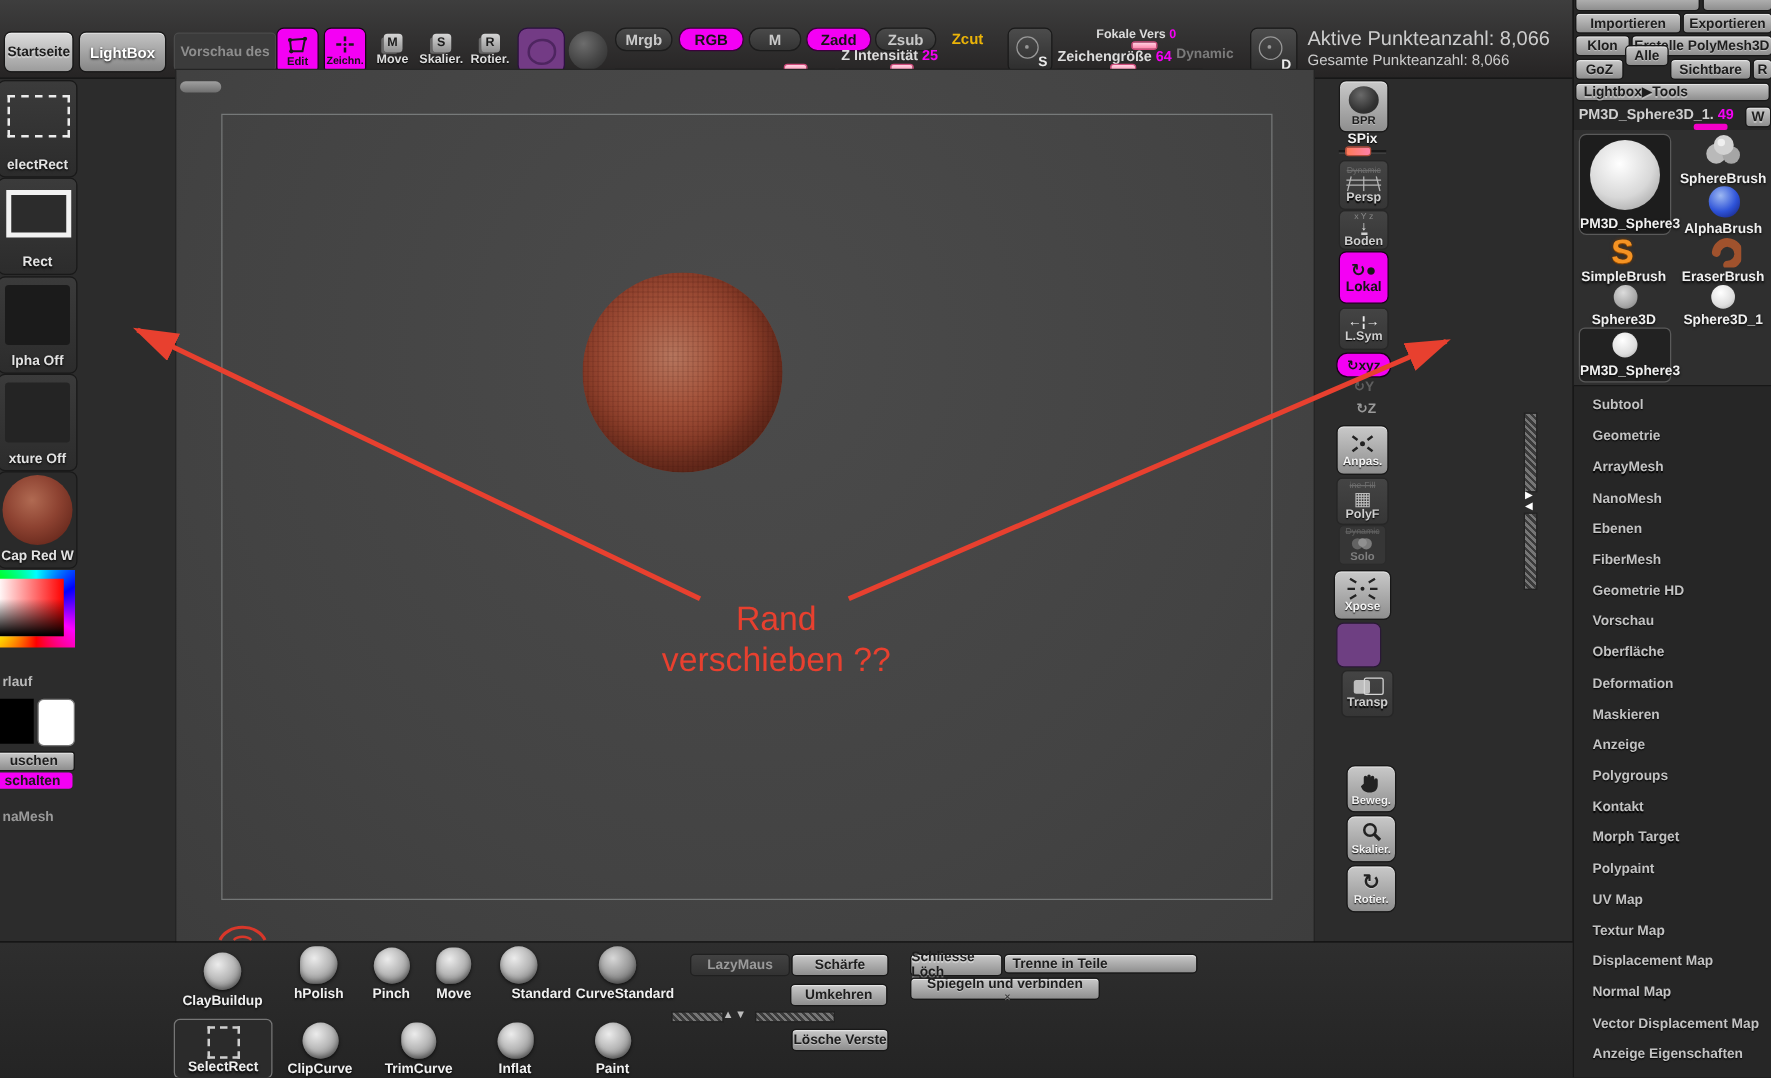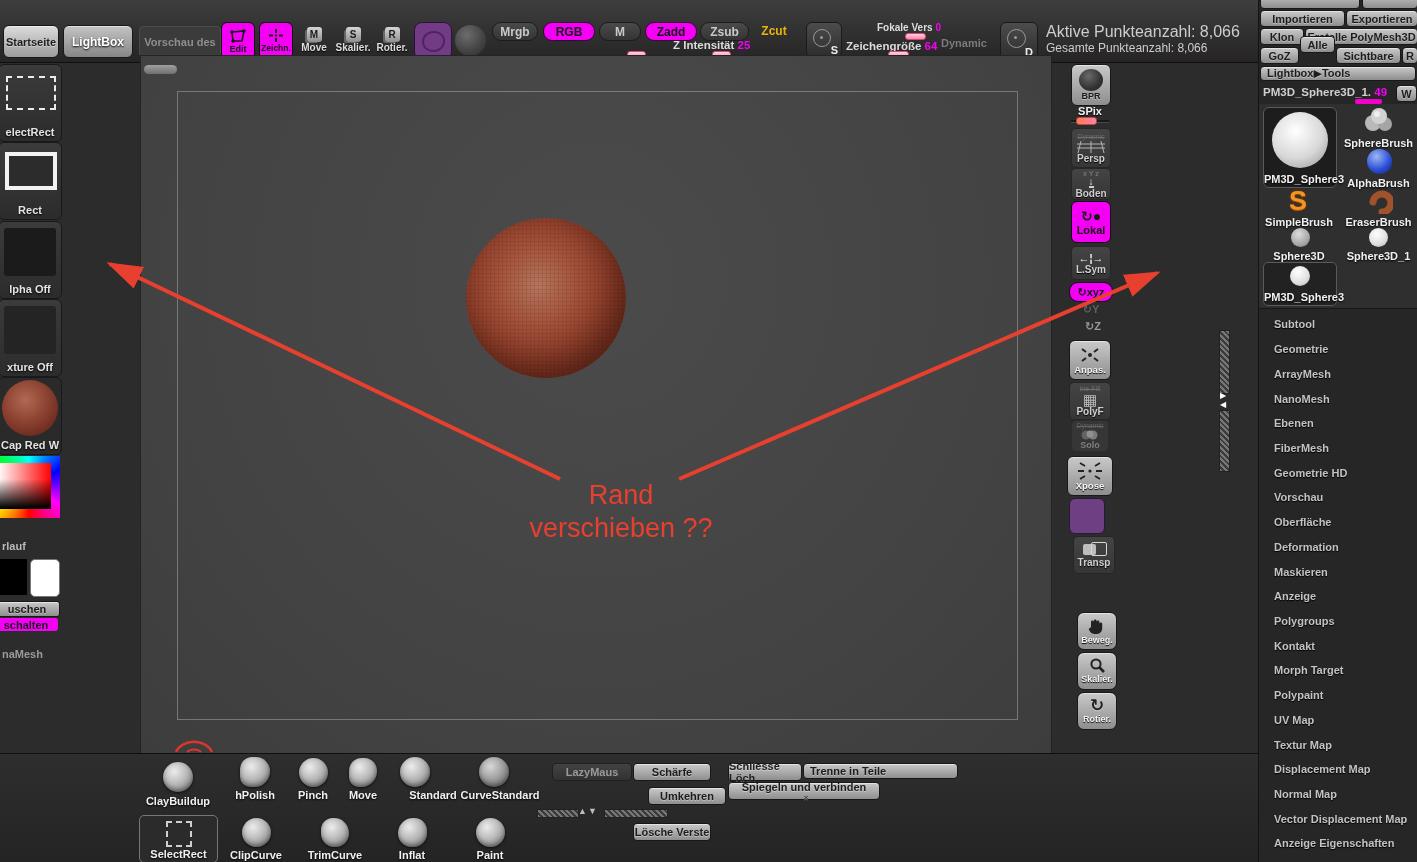--- a/index.html
+++ b/index.html
@@ -517,21 +517,21 @@
       <span class="brushicon" style="width:29px;height:29px;"></span>
       <span class="thumblabel" style="position:static;margin-top:2px;">Paint</span>
       </div>
 
     <div class="abs btnD" style="left:552px;top:9px;width:78px;height:16px;font-size:11px;">
       <span>LazyMaus</span>
       </div>
     <div class="abs btnL" style="left:633px;top:9px;width:76px;height:16px;">
       <span>Schärfe</span>
       </div>
-    <div class="abs btnL" style="left:648px;top:33px;width:76px;height:16px;">
+    <div class="abs btnL" style="left:632px;top:33px;width:76px;height:16px;">
       <span>Umkehren</span>
       </div>
 
     <div class="abs hatch" style="left:537px;top:55px;width:40px;height:7px;"></div>
     <div class="abs" style="left:578px;top:52px;color:#bdbdbd;font-size:9px;letter-spacing:1px;">
       <span>▲▼</span></div>
     <div class="abs hatch" style="left:604px;top:55px;width:62px;height:7px;"></div>
 
     <div class="abs btnL" style="left:633px;top:69px;width:76px;height:16px;">
       <span>Lösche Verste</span>

